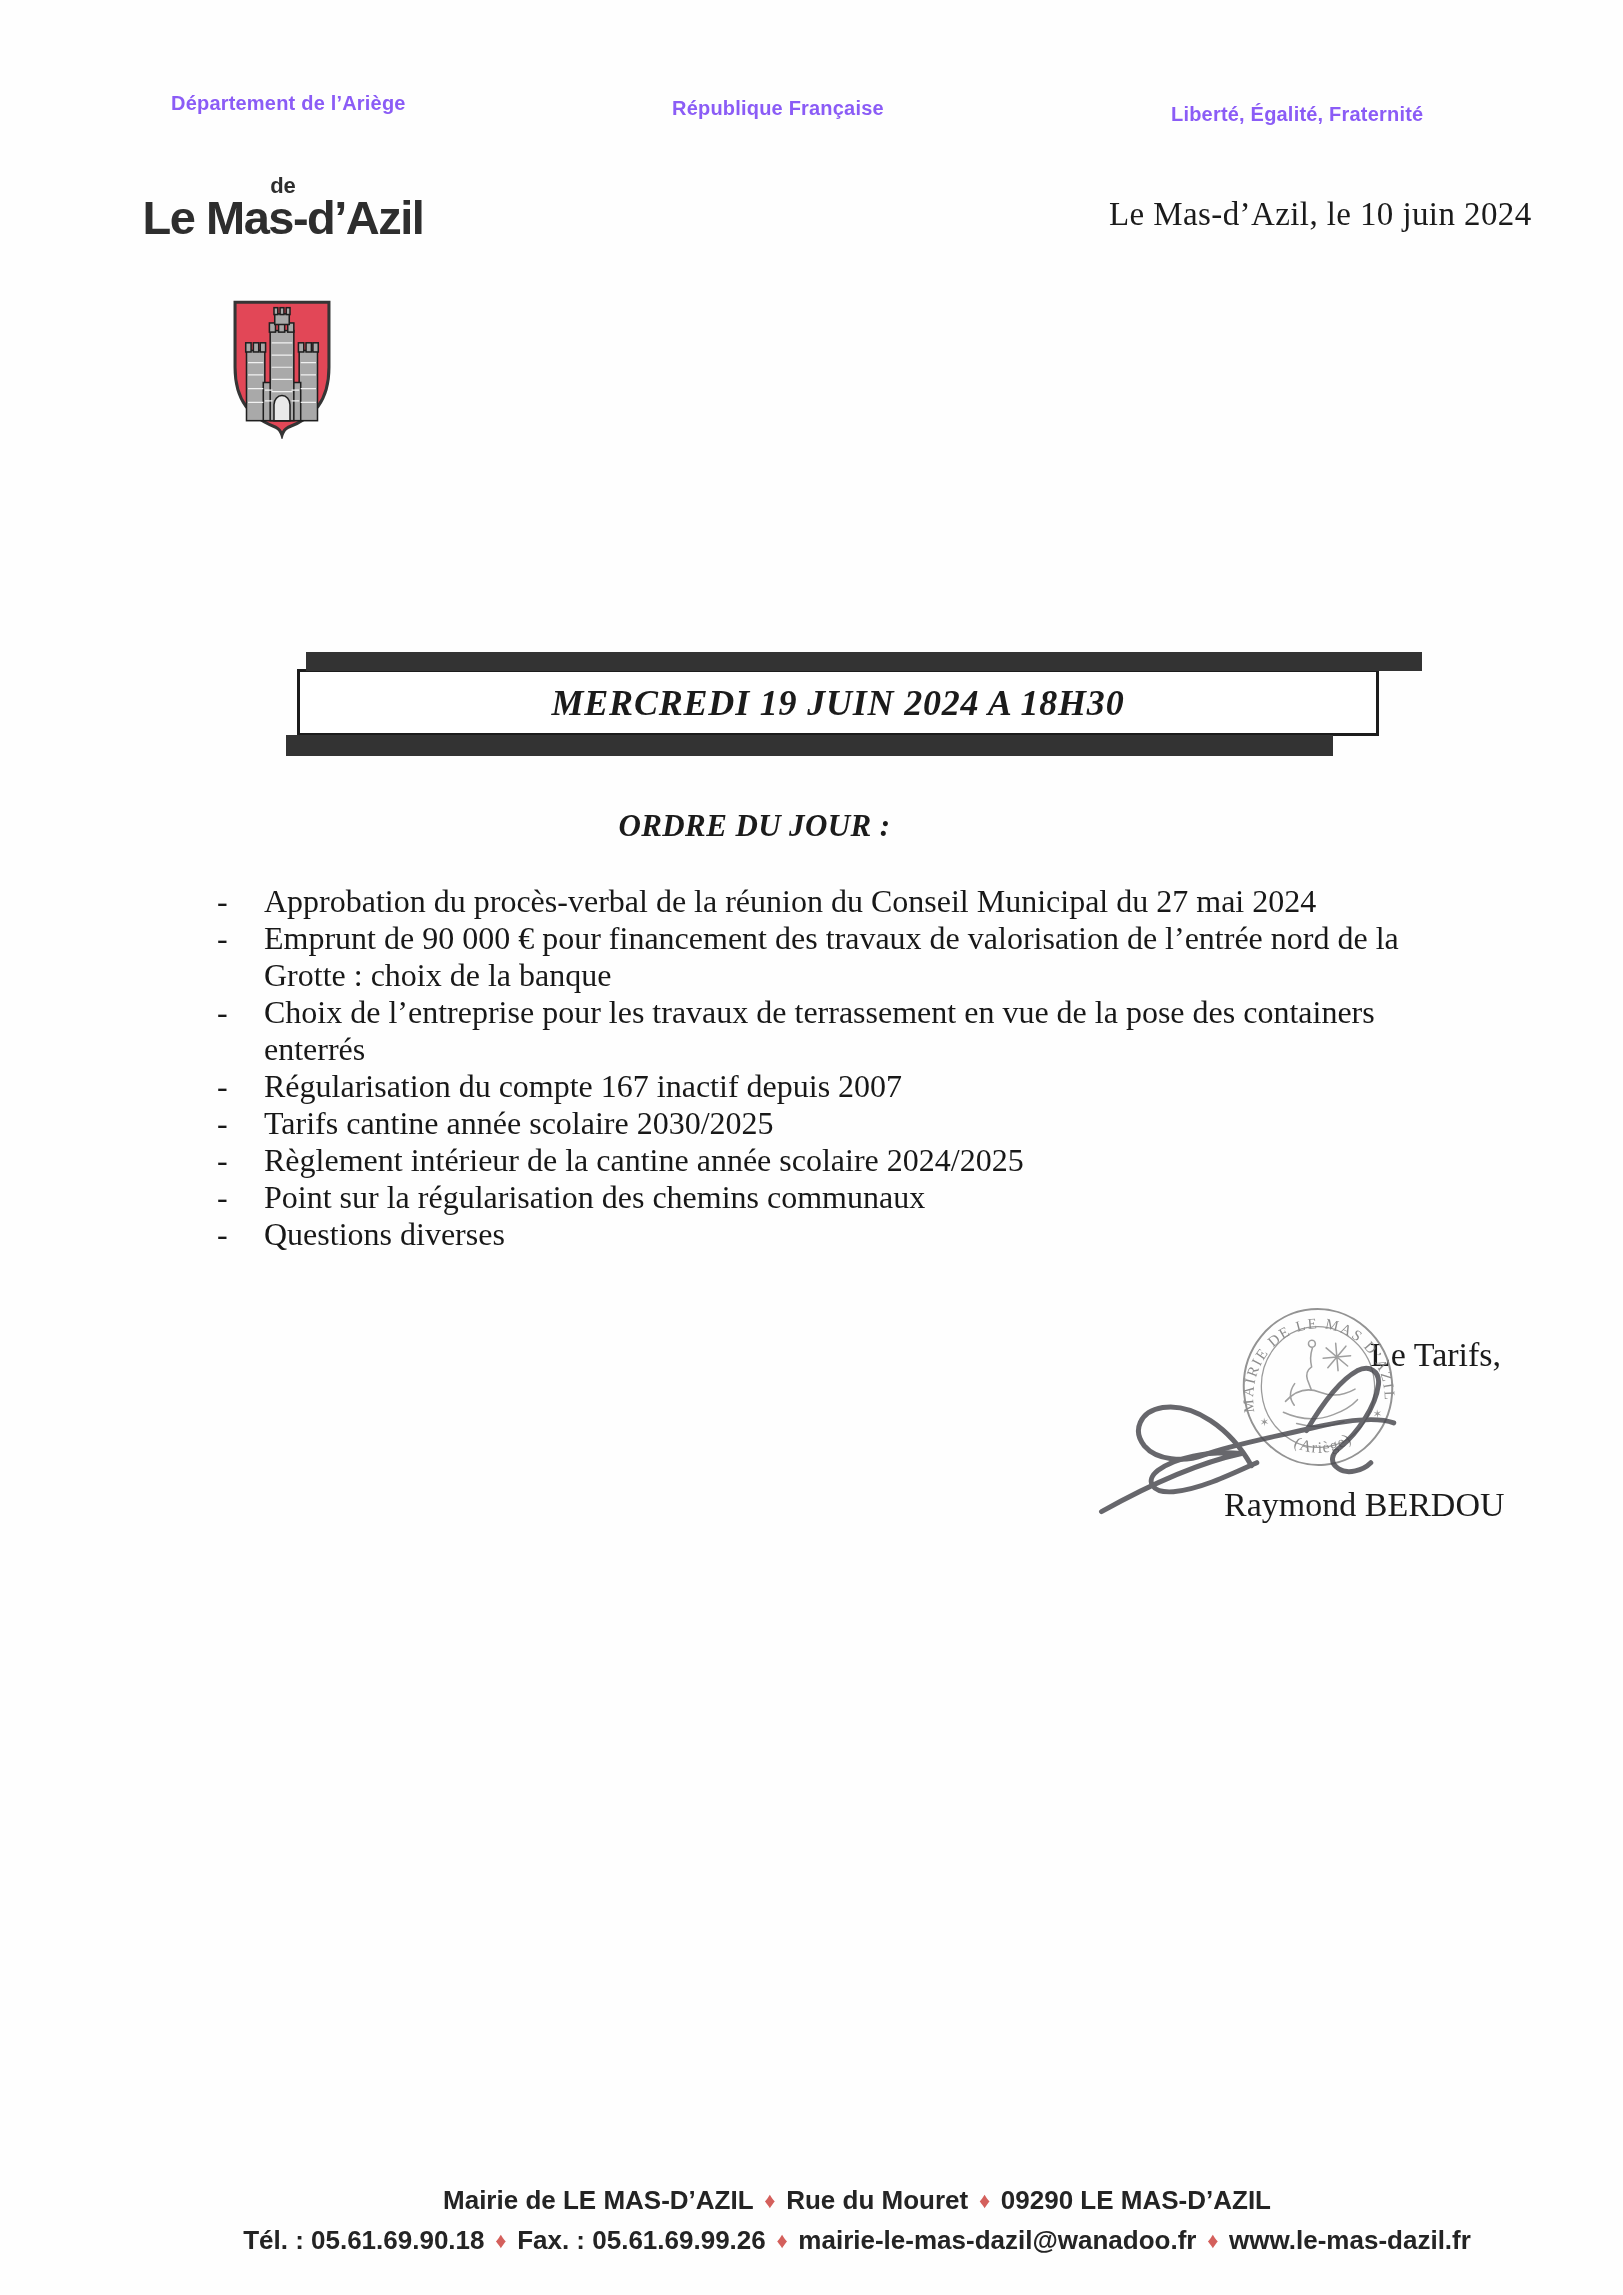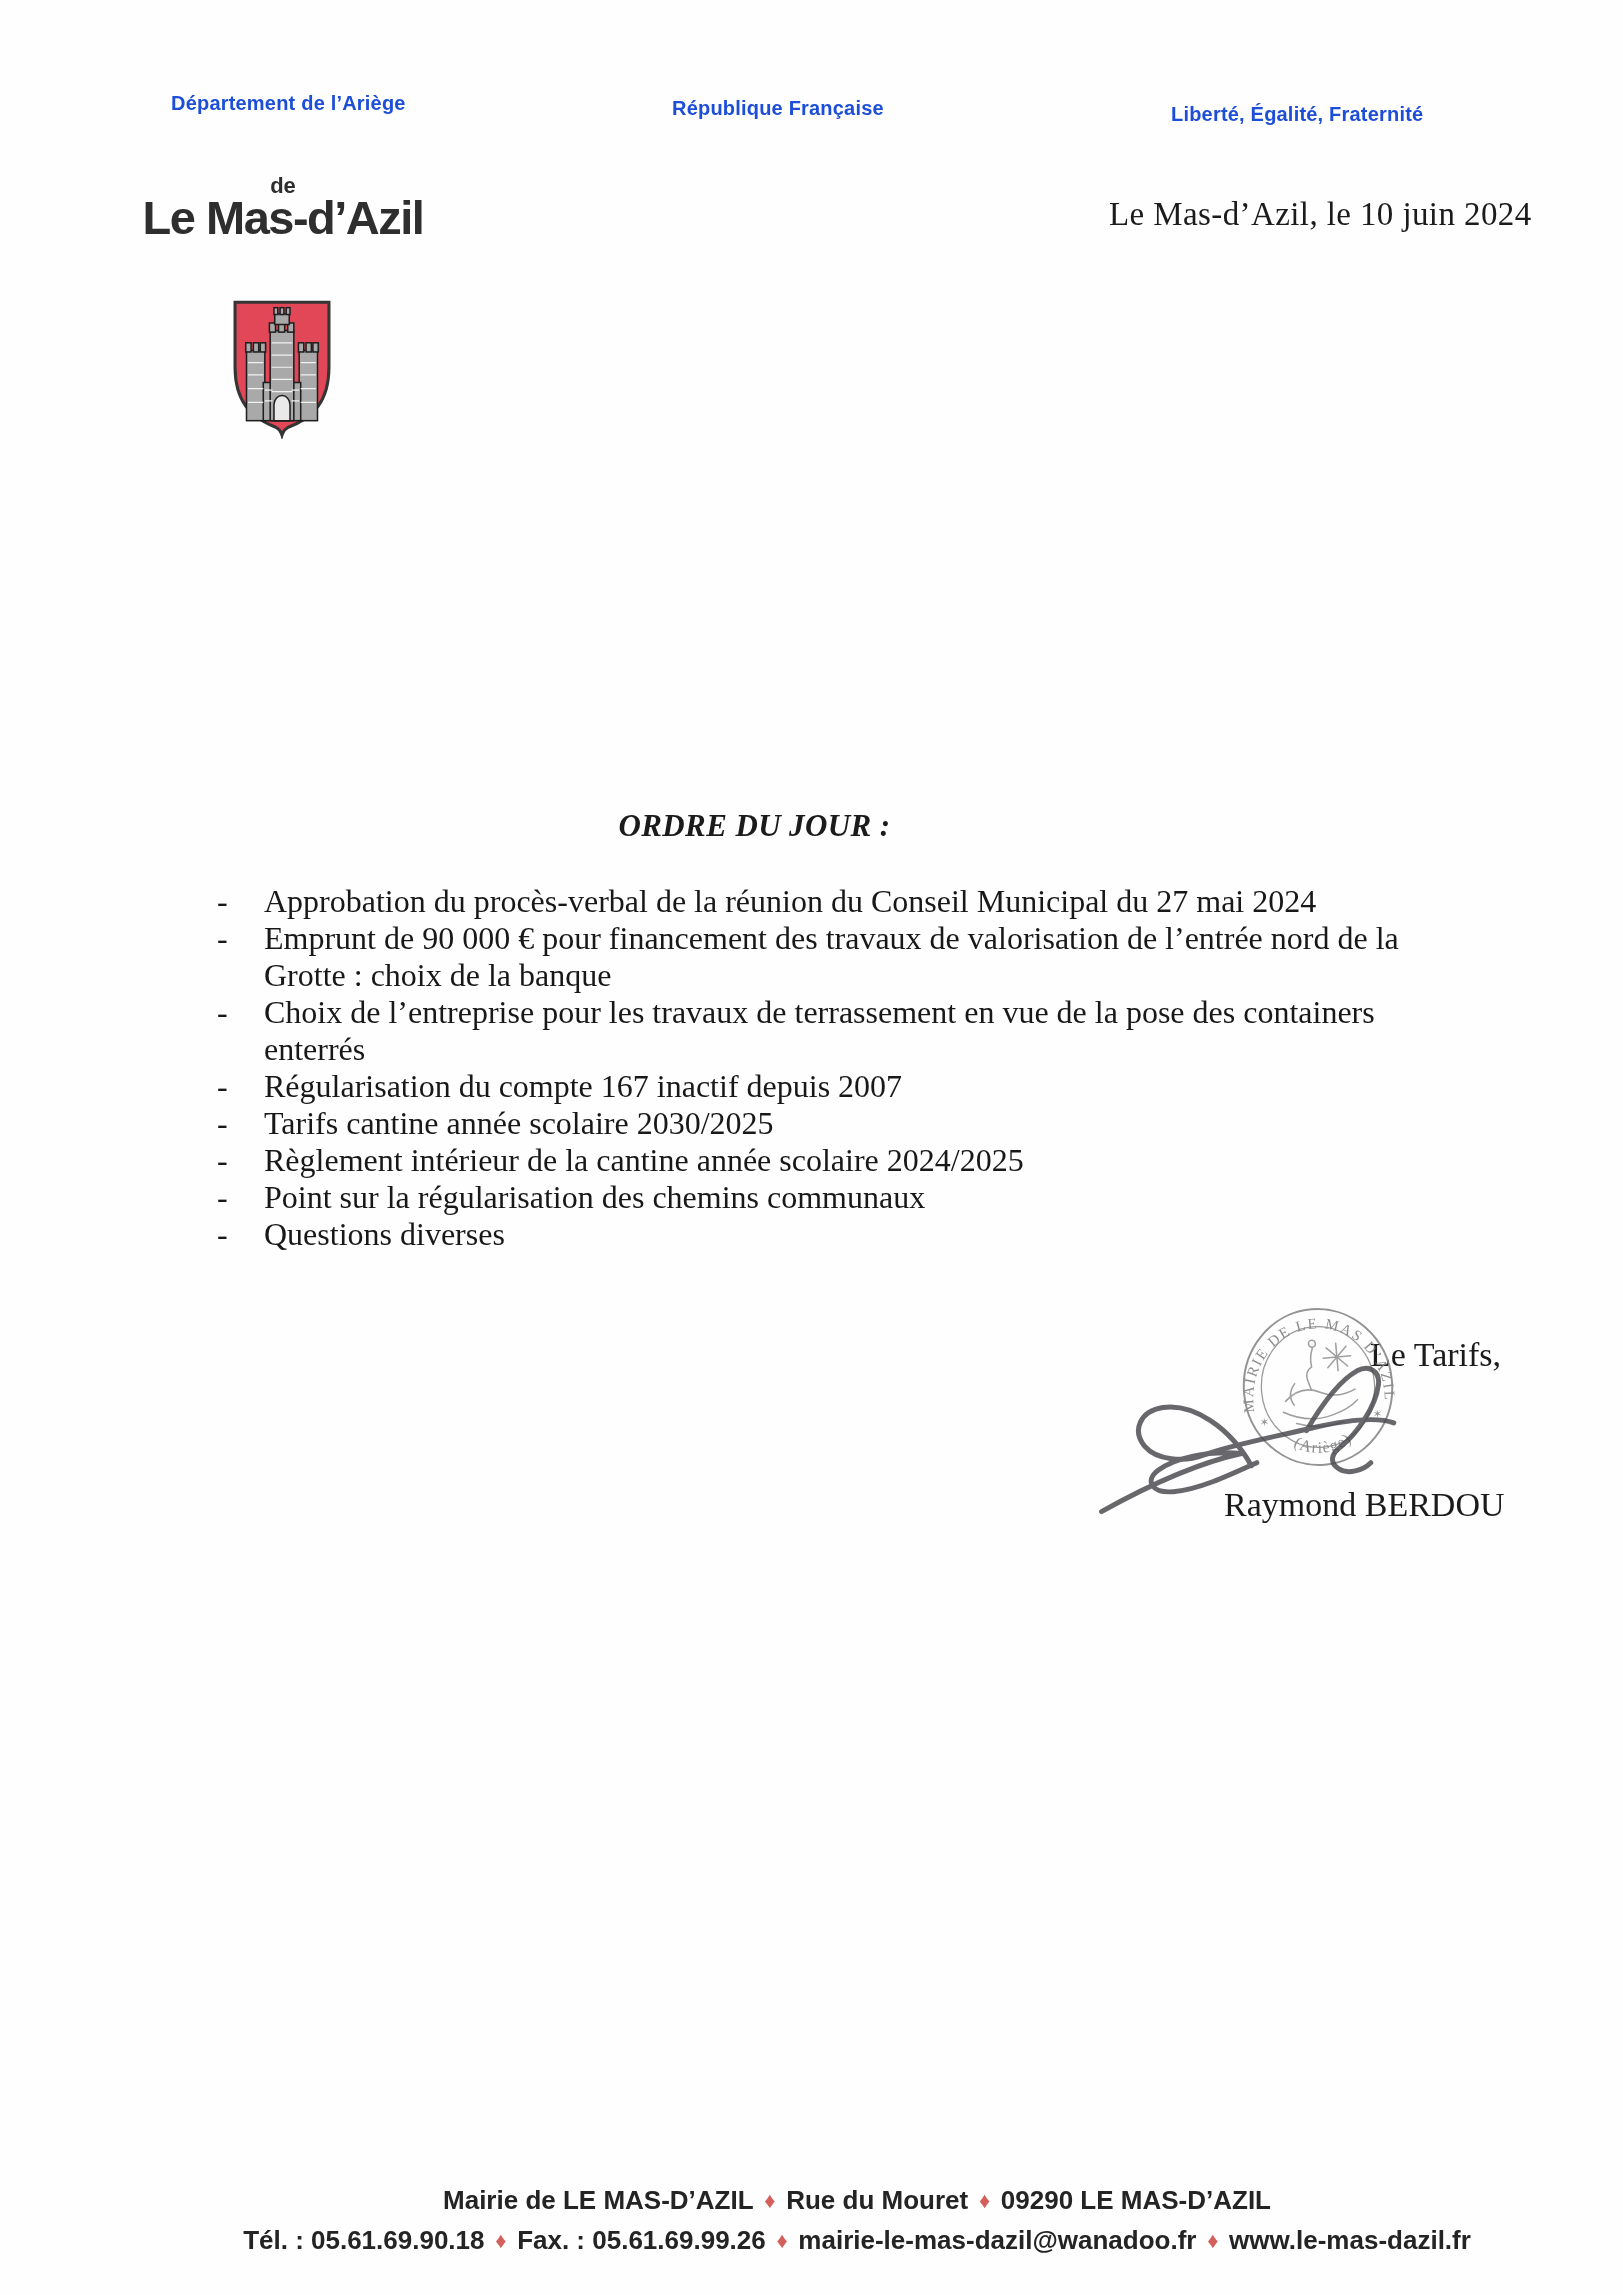--- a/index.html
+++ b/index.html
@@ -4,21 +4,21 @@
 <style>
   * { margin:0; padding:0; box-sizing:border-box; }
   html,body { background:#fff; }
   .page {
     position:relative; width:1624px; height:2295px; background:#fefefe;
     font-family:"Liberation Serif", serif; color:#1b1b1b; overflow:hidden;
   }
   
   .hdr-item {
     position:absolute; font-family:"Liberation Sans", sans-serif;
-    font-weight:700; font-size:20px; color:#1d4ed8; letter-spacing:0.2px; white-space:nowrap;
+    font-weight:700; font-size:20px; color:#8b5cf6; letter-spacing:0.2px; white-space:nowrap;
   }
   .hdr-left   { left:171px; top:92px; }
   .hdr-center { left:672px; top:97px; }
   .hdr-right  { left:1171px; top:103px; }
 
   
   .logo {
     position:absolute; left:107px; top:176px; width:352px; text-align:center;
     font-family:"Liberation Sans", sans-serif; font-weight:700; color:#2e2e2e;
   }
@@ -118,20 +118,23 @@
       <path d="M 26,86 H 46 M 26,102 H 46 M 26,120 H 46 M 26,138 H 46"></path>
       <path d="M 95,86 H 115 M 95,102 H 115 M 95,120 H 115 M 95,138 H 115"></path>
       <path d="M 57,60 H 84 M 57,76 H 84 M 57,92 H 84 M 57,108 H 84 M 57,124 H 84"></path>
       <path d="M 48,122 H 58 M 48,136 H 58 M 83,122 H 93 M 83,136 H 93"></path>
     </g>
   </svg>
 
   <div class="dateline">Le Mas-d’Azil, le 10 juin 2024</div>
 
 
+  <div class="banner">
+    <span class="banner-text">MERCREDI 19 JUIN 2024 A 18H30</span>
+  </div>
 
   <div class="ordre">ORDRE DU JOUR :</div>
 
   <div class="agenda" id="agenda-items">
       <div class="ag-row">
         <span class="ag-dash">-</span>
         <span class="ag-text">Approbation du procès-verbal de la réunion du Conseil Municipal du 27 mai 2024</span>
       </div>
       <div class="ag-row">
         <span class="ag-dash">-</span>

